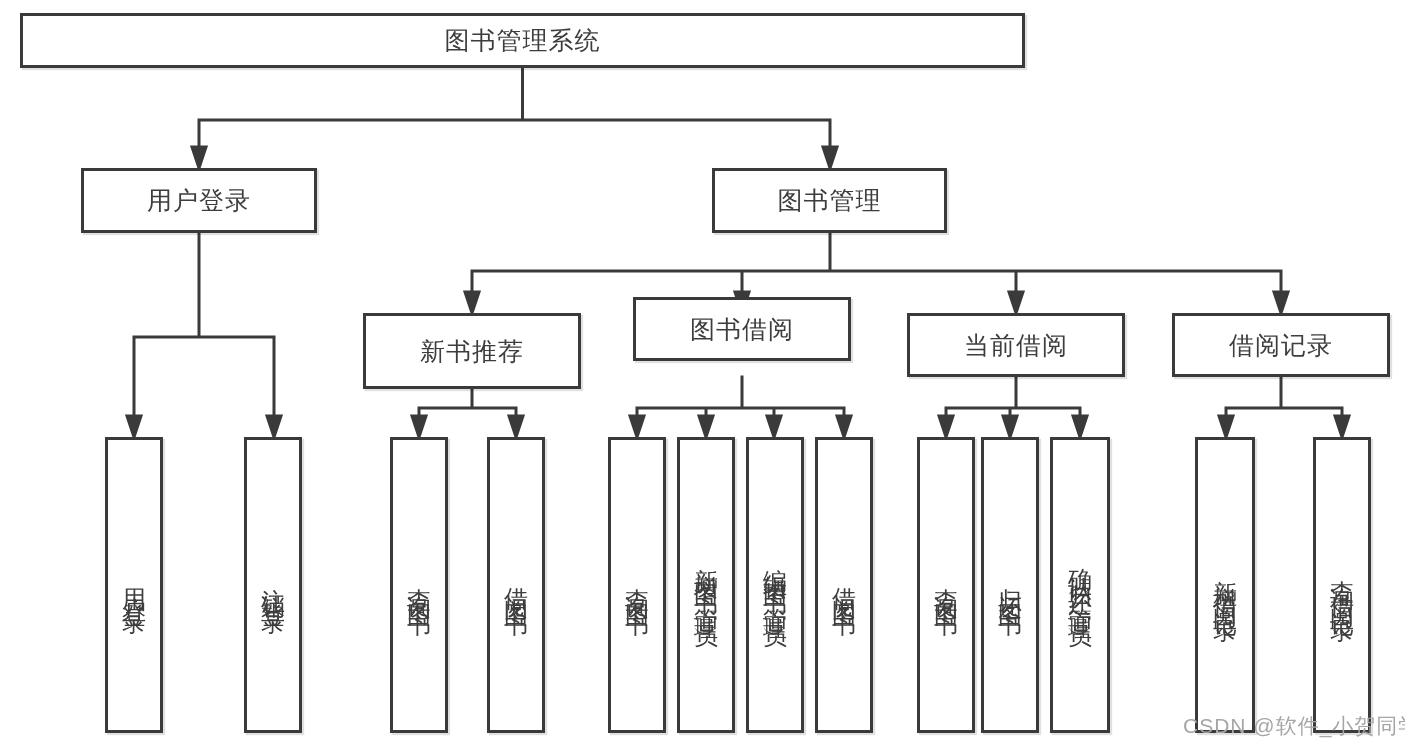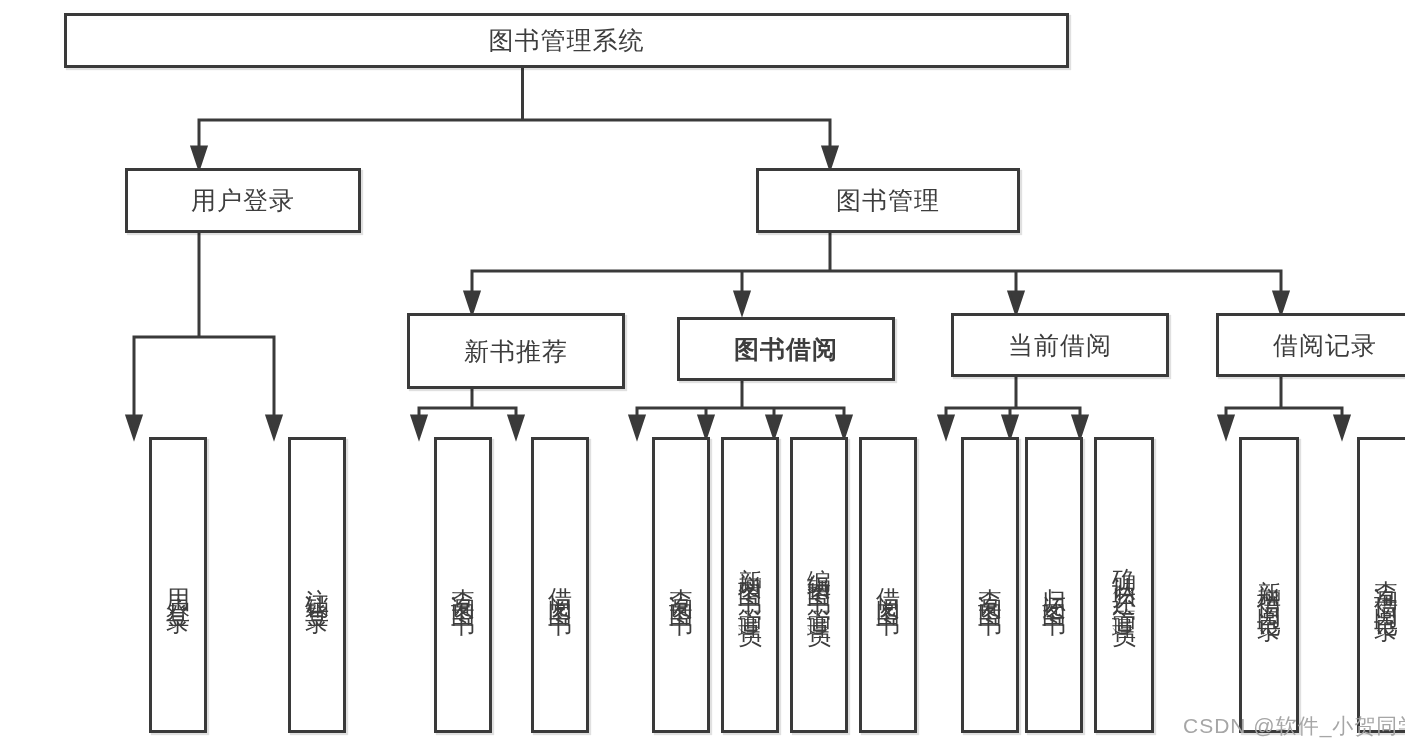--- a/index.html
+++ b/index.html
@@ -5,21 +5,20 @@
   html,body{margin:0;padding:0;background:#ffffff;}
   .canvas{
     position:relative;width:1405px;height:747px;background:#ffffff;
     font-family:"Liberation Sans",sans-serif;color:#3d3d3d;overflow:hidden;
   }
   .connectors{position:absolute;left:0;top:0;pointer-events:none;}
   .node{
     position:absolute;box-sizing:border-box;background:#ffffff;
     border:3px solid #3a3a3a;display:flex;align-items:center;justify-content:center;
     box-shadow:2px 2px 1px rgba(0,0,0,0.12);
-    margin-left:44px;
   }
   .hlabel{font-size:25px;letter-spacing:1px;white-space:nowrap;}
   .vtext{
     writing-mode:vertical-rl;letter-spacing:8px;font-size:24px;line-height:1;
     white-space:nowrap;
   }
   .watermark{
     position:absolute;left:1183px;top:712px;z-index:6;
     font-size:21px;color:#a6a6a6;letter-spacing:1px;white-space:nowrap;
   }
@@ -81,28 +80,28 @@
     </g>
   </svg>
 
   <div class="node" style="left:20px;top:13px;width:1005px;height:55px;">
     <span class="hlabel">图书管理系统</span>
   </div>
 
   <div class="node" style="left:81px;top:168px;width:236px;height:65px;">
     <span class="hlabel">用户登录</span>
   </div>
-  <div class="node" style="left:712px;top:168px;width:264px;height:65px;">
+  <div class="node" style="left:712px;top:168px;width:235px;height:65px;">
     <span class="hlabel">图书管理</span>
   </div>
 
   <div class="node" style="left:363px;top:313px;width:218px;height:76px;">
     <span class="hlabel">新书推荐</span>
   </div>
-  <div class="node" style="left:633px;top:317px;width:218px;height:64px;font-weight:bold;">
+  <div class="node" style="left:633px;top:297px;width:218px;height:64px;">
     <span class="hlabel">图书借阅</span>
   </div>
   <div class="node" style="left:907px;top:313px;width:218px;height:64px;font-family:Liberation Serif, serif;">
     <span class="hlabel">当前借阅</span>
   </div>
   <div class="node" style="left:1172px;top:313px;width:218px;height:64px;">
     <span class="hlabel">借阅记录</span>
   </div>
 
   <div class="node" style="left:105px;top:437px;width:58px;height:296px;">

